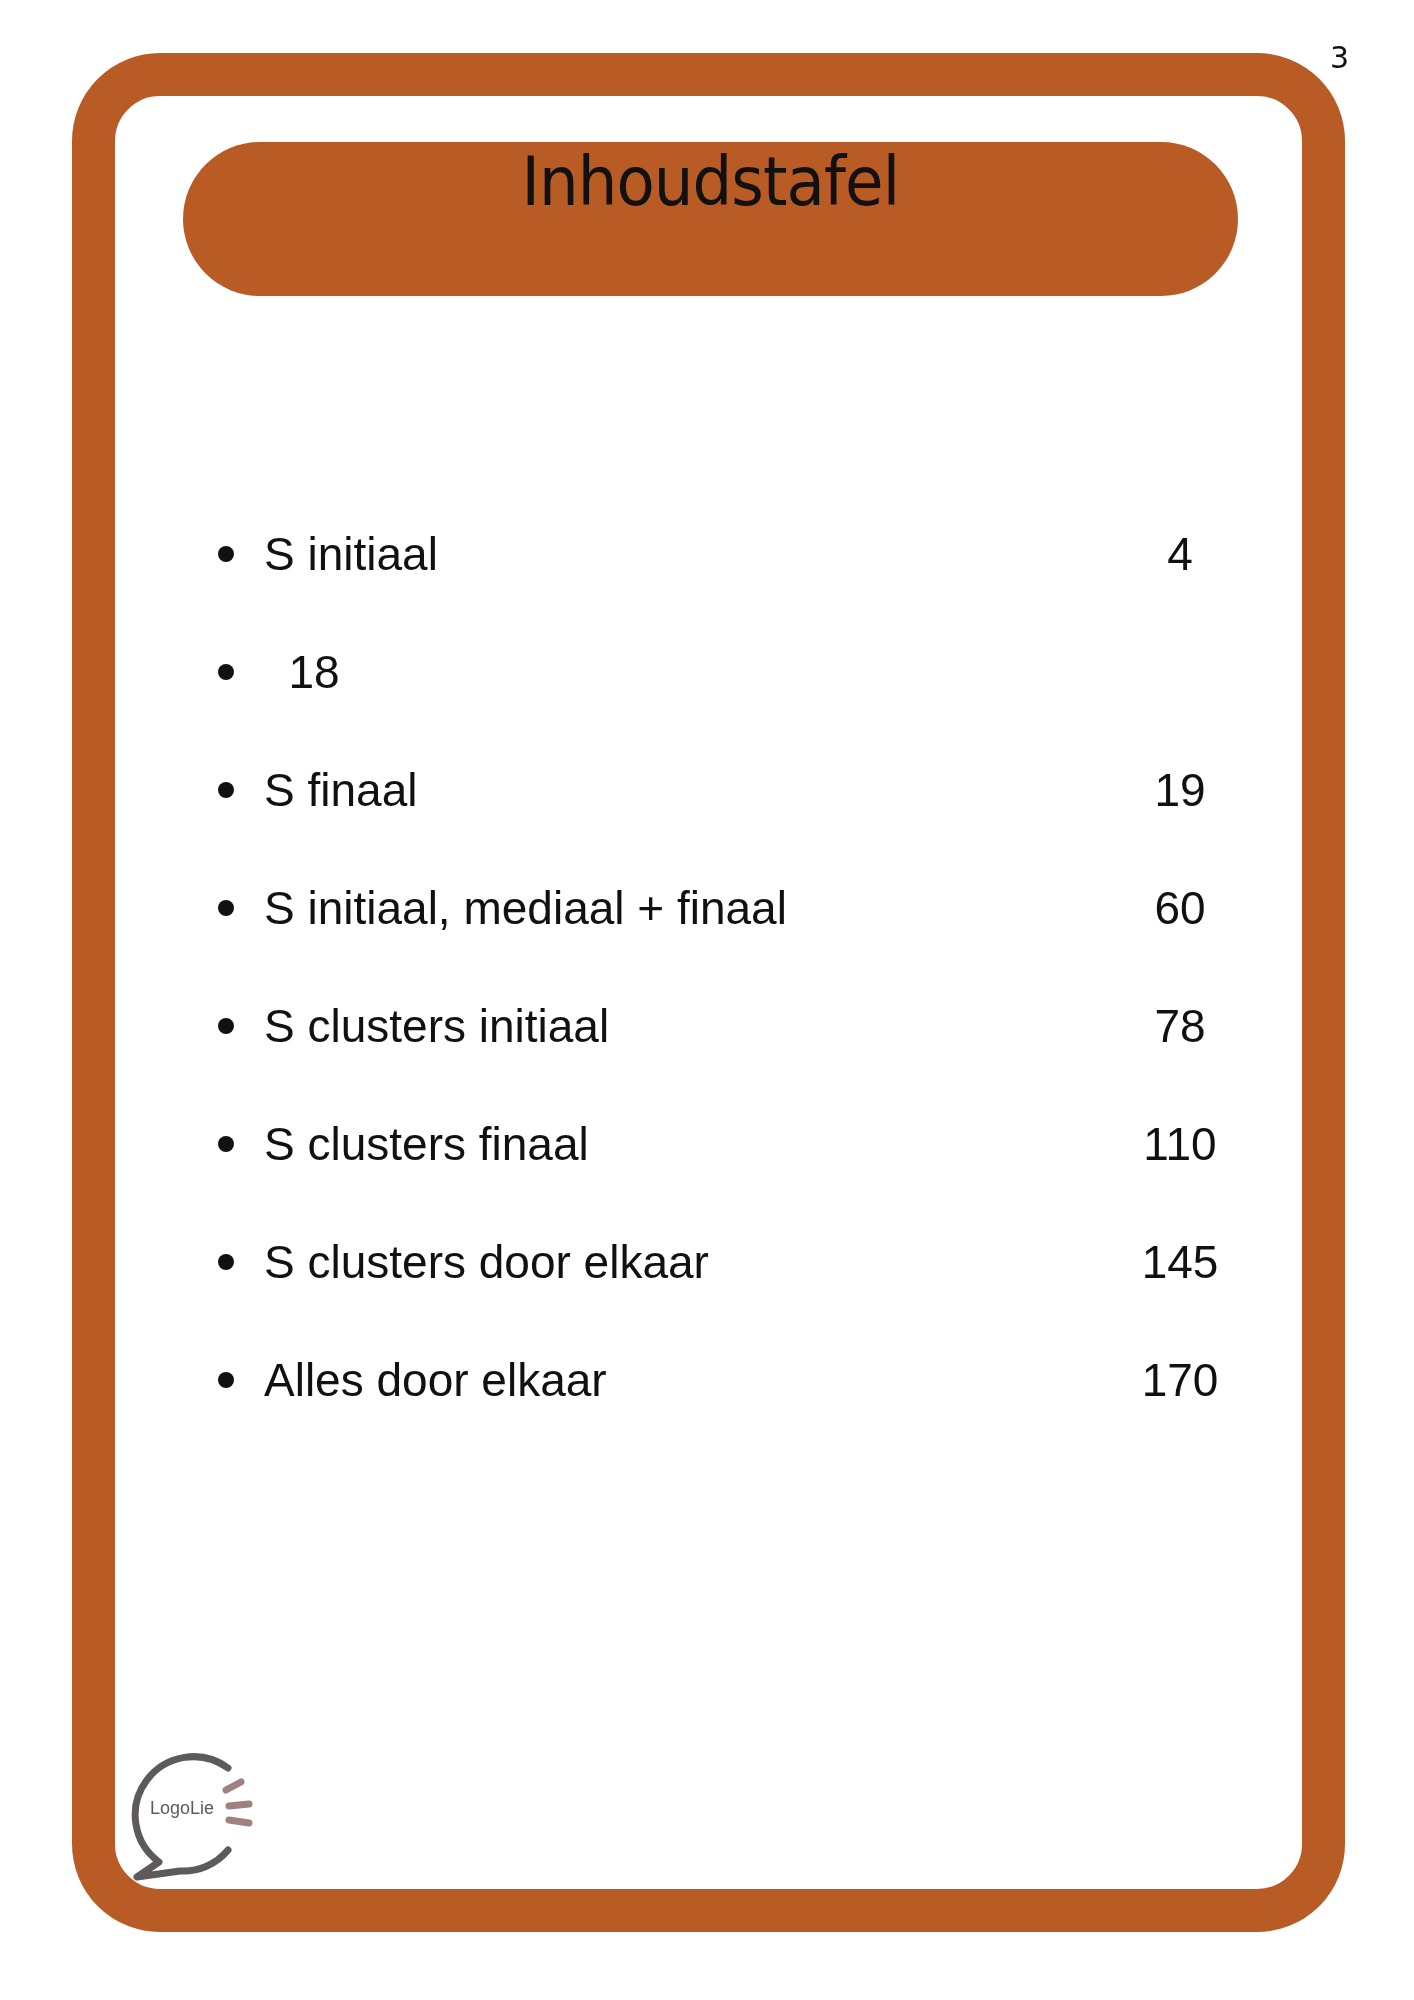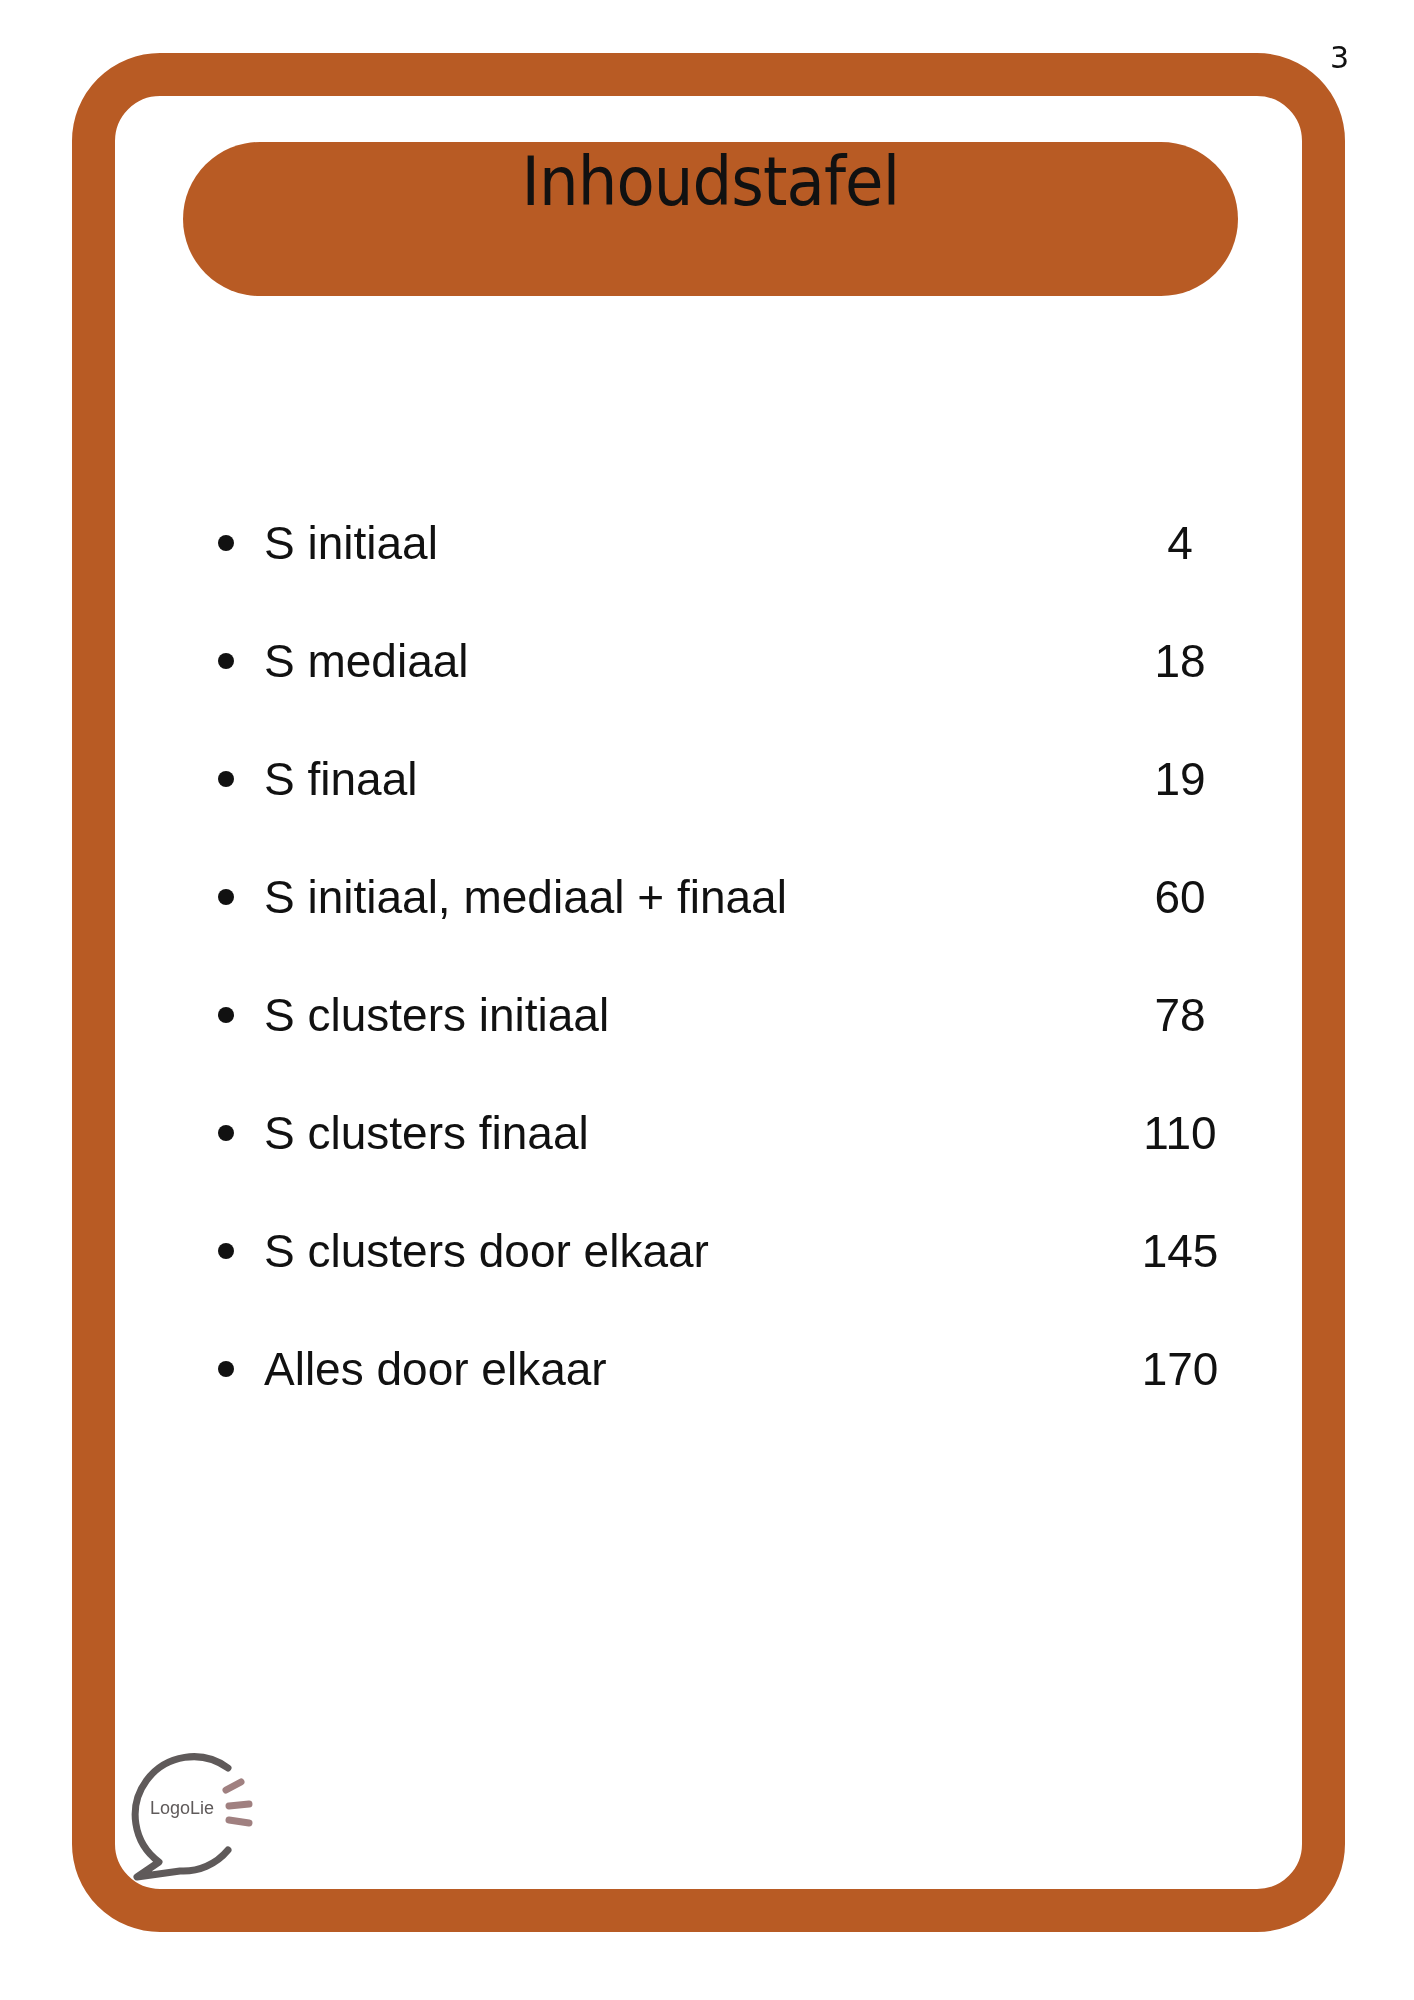--- a/index.html
+++ b/index.html
@@ -18,21 +18,21 @@
       background: #b85b24; border-radius: 77px / 77px;
       display: flex; align-items: flex-start; justify-content: center;
     }
     .title-pill span {
       font-family: "DejaVu Sans", sans-serif; font-size: 68px; color: #111;
       letter-spacing: -1px; transform: scaleX(0.92);
     }
     .toc-row {
       position: absolute; left: 210px; width: 1020px; height: 60px;
       display: flex; align-items: center;
-      font-family: "Liberation Sans", sans-serif; font-size: 46px; color: #111;
+      font-family: "Liberation Sans", sans-serif; font-size: 46px; color: #111; margin-top: 11px;
     }
     .bullet {
       width: 16px; height: 16px; border-radius: 50%; background: #111;
       margin-left: 8px; margin-right: 30px; flex: none;
     }
     .toc-label { flex: 1; white-space: nowrap; }
     .toc-page { width: 100px; text-align: center; margin-right: 0; }
     .logo { position: absolute; left: 125px; top: 1745px; width: 140px; height: 140px; }
     .logo-text {
       position: absolute; left: 150px; top: 1798px;
@@ -50,21 +50,20 @@
   <span>Inhoudstafel</span>
 </div>
 
 <div class="toc-row" style="top:513px;">
   <span class="bullet"></span>
   <span class="toc-label">S initiaal</span>
   <span class="toc-page">4</span>
 </div>
 <div class="toc-row" style="top:631px;">
   <span class="bullet"></span>
-  <span class="toc-label">S mediaal</span>
   <span class="toc-page">18</span>
 </div>
 <div class="toc-row" style="top:749px;">
   <span class="bullet"></span>
   <span class="toc-label">S finaal</span>
   <span class="toc-page">19</span>
 </div>
 <div class="toc-row" style="top:867px;">
   <span class="bullet"></span>
   <span class="toc-label">S initiaal, mediaal + finaal</span>

